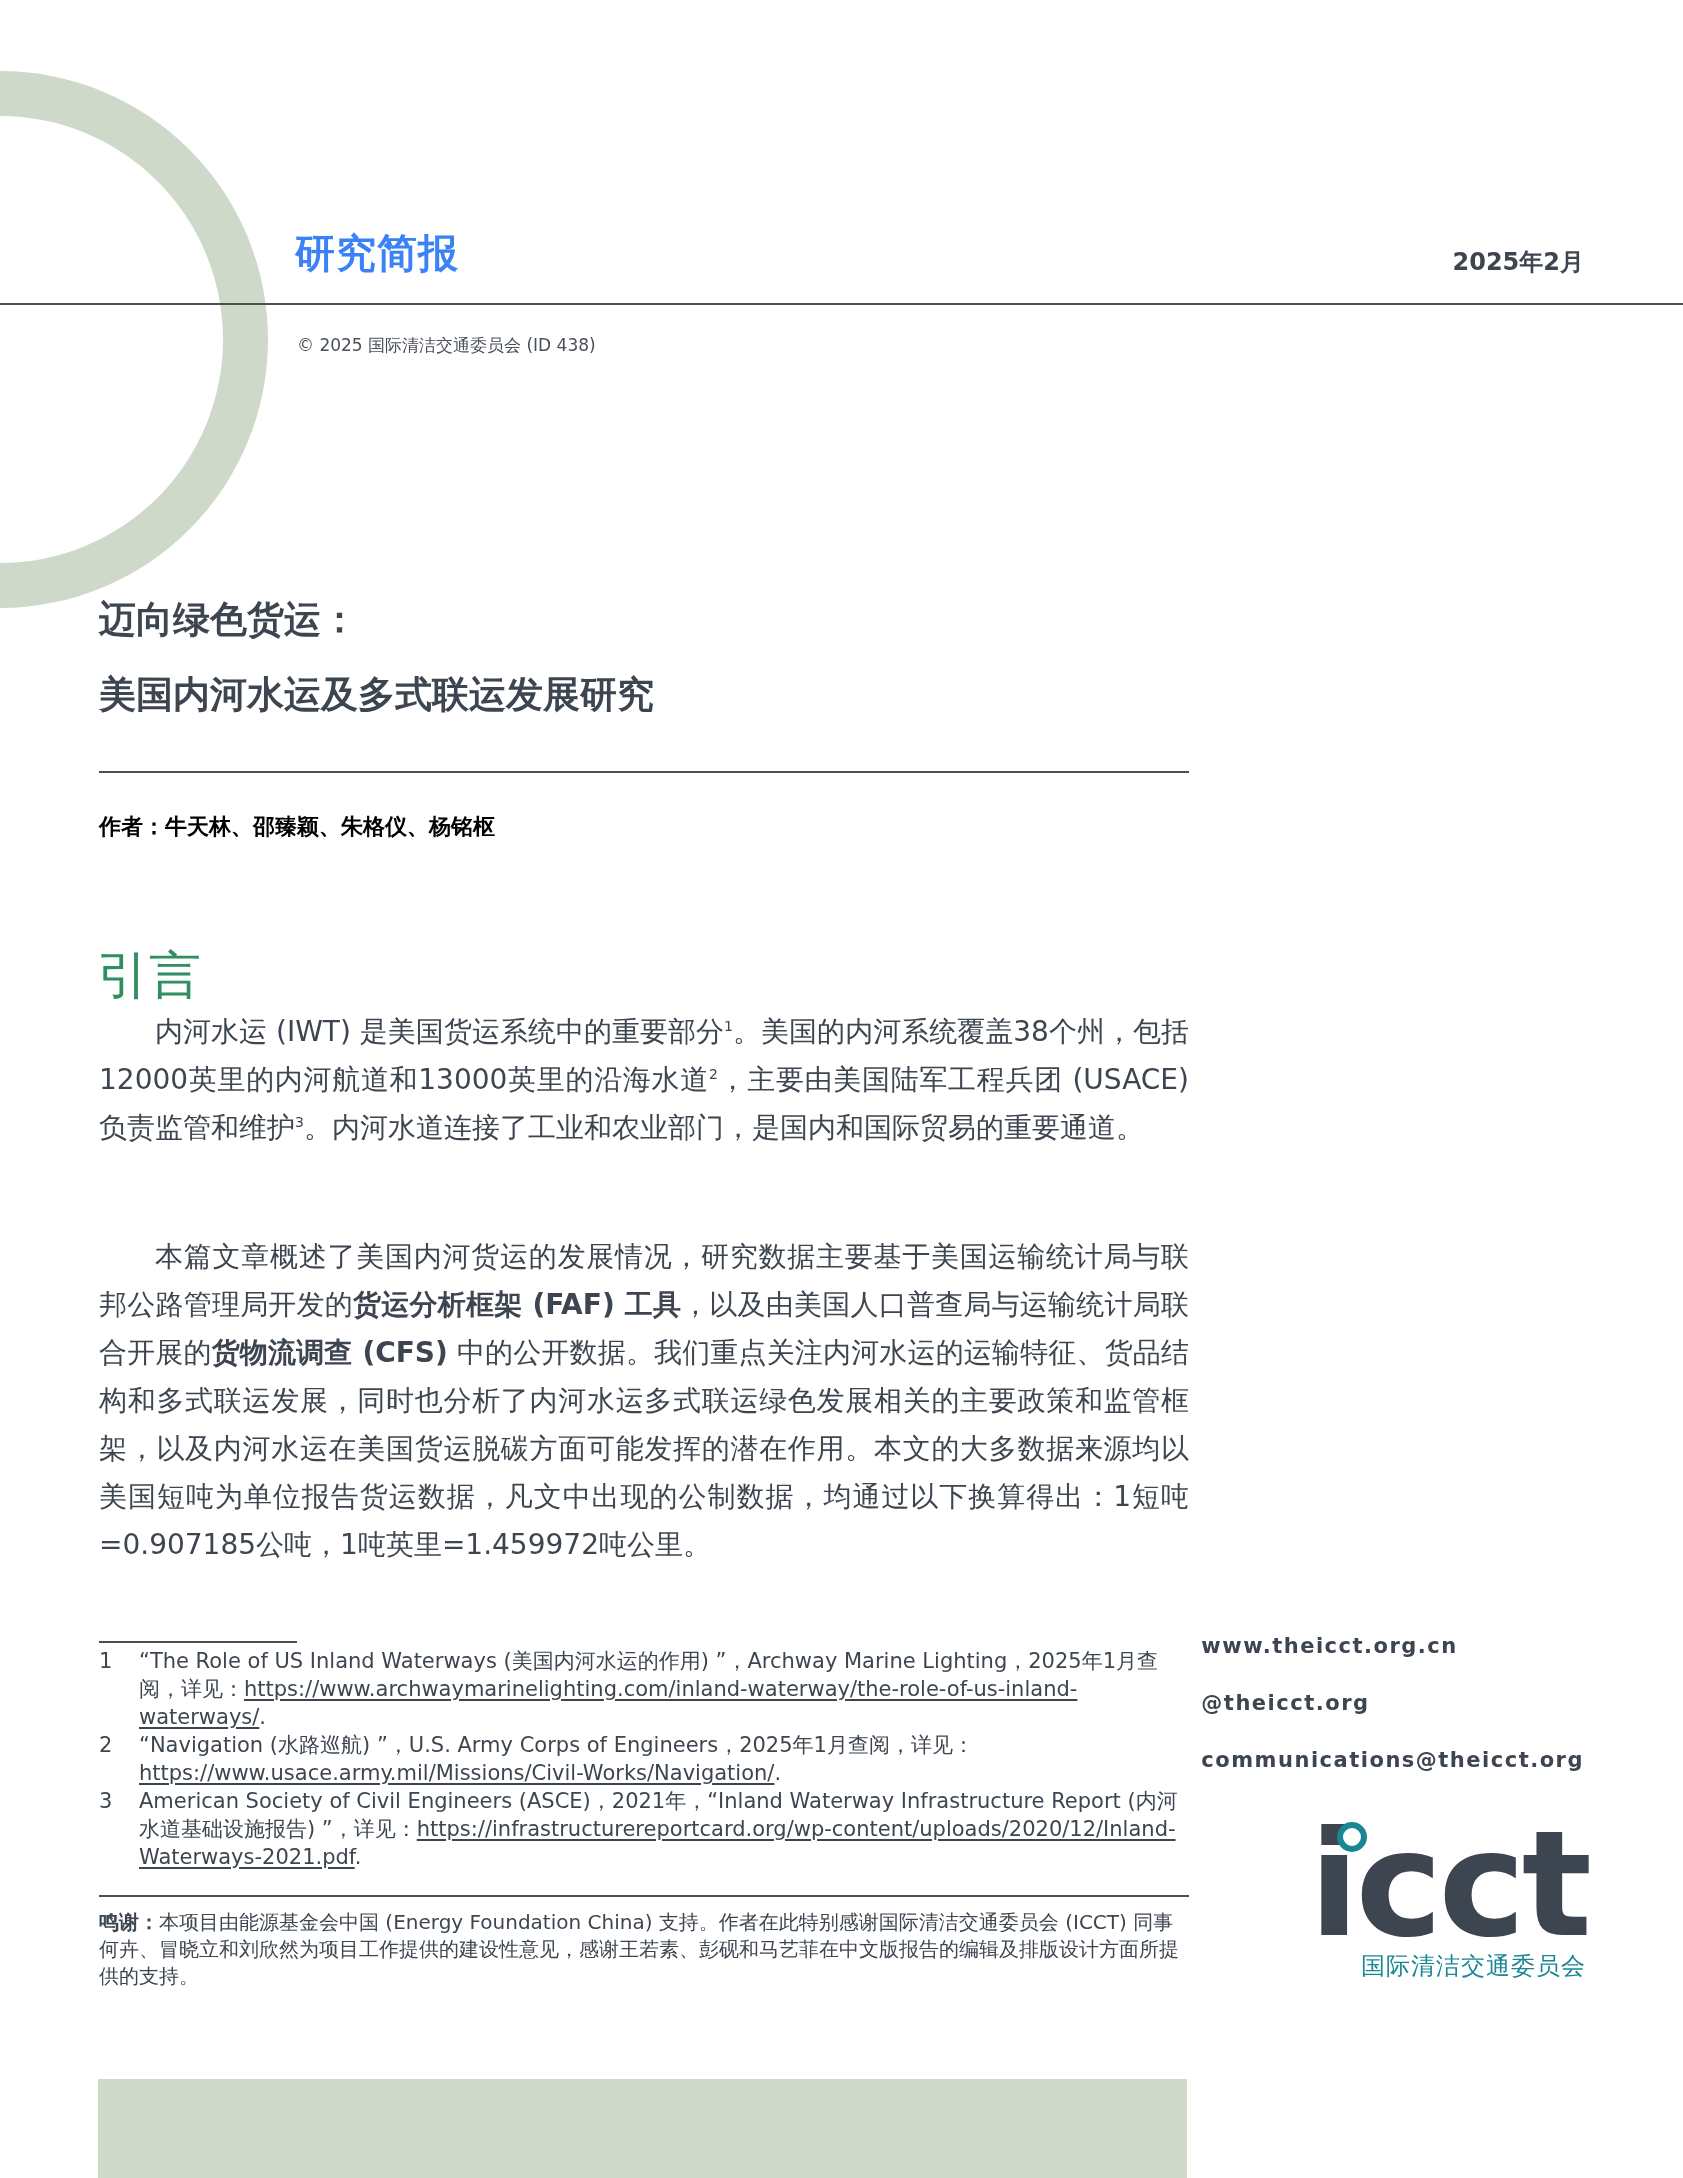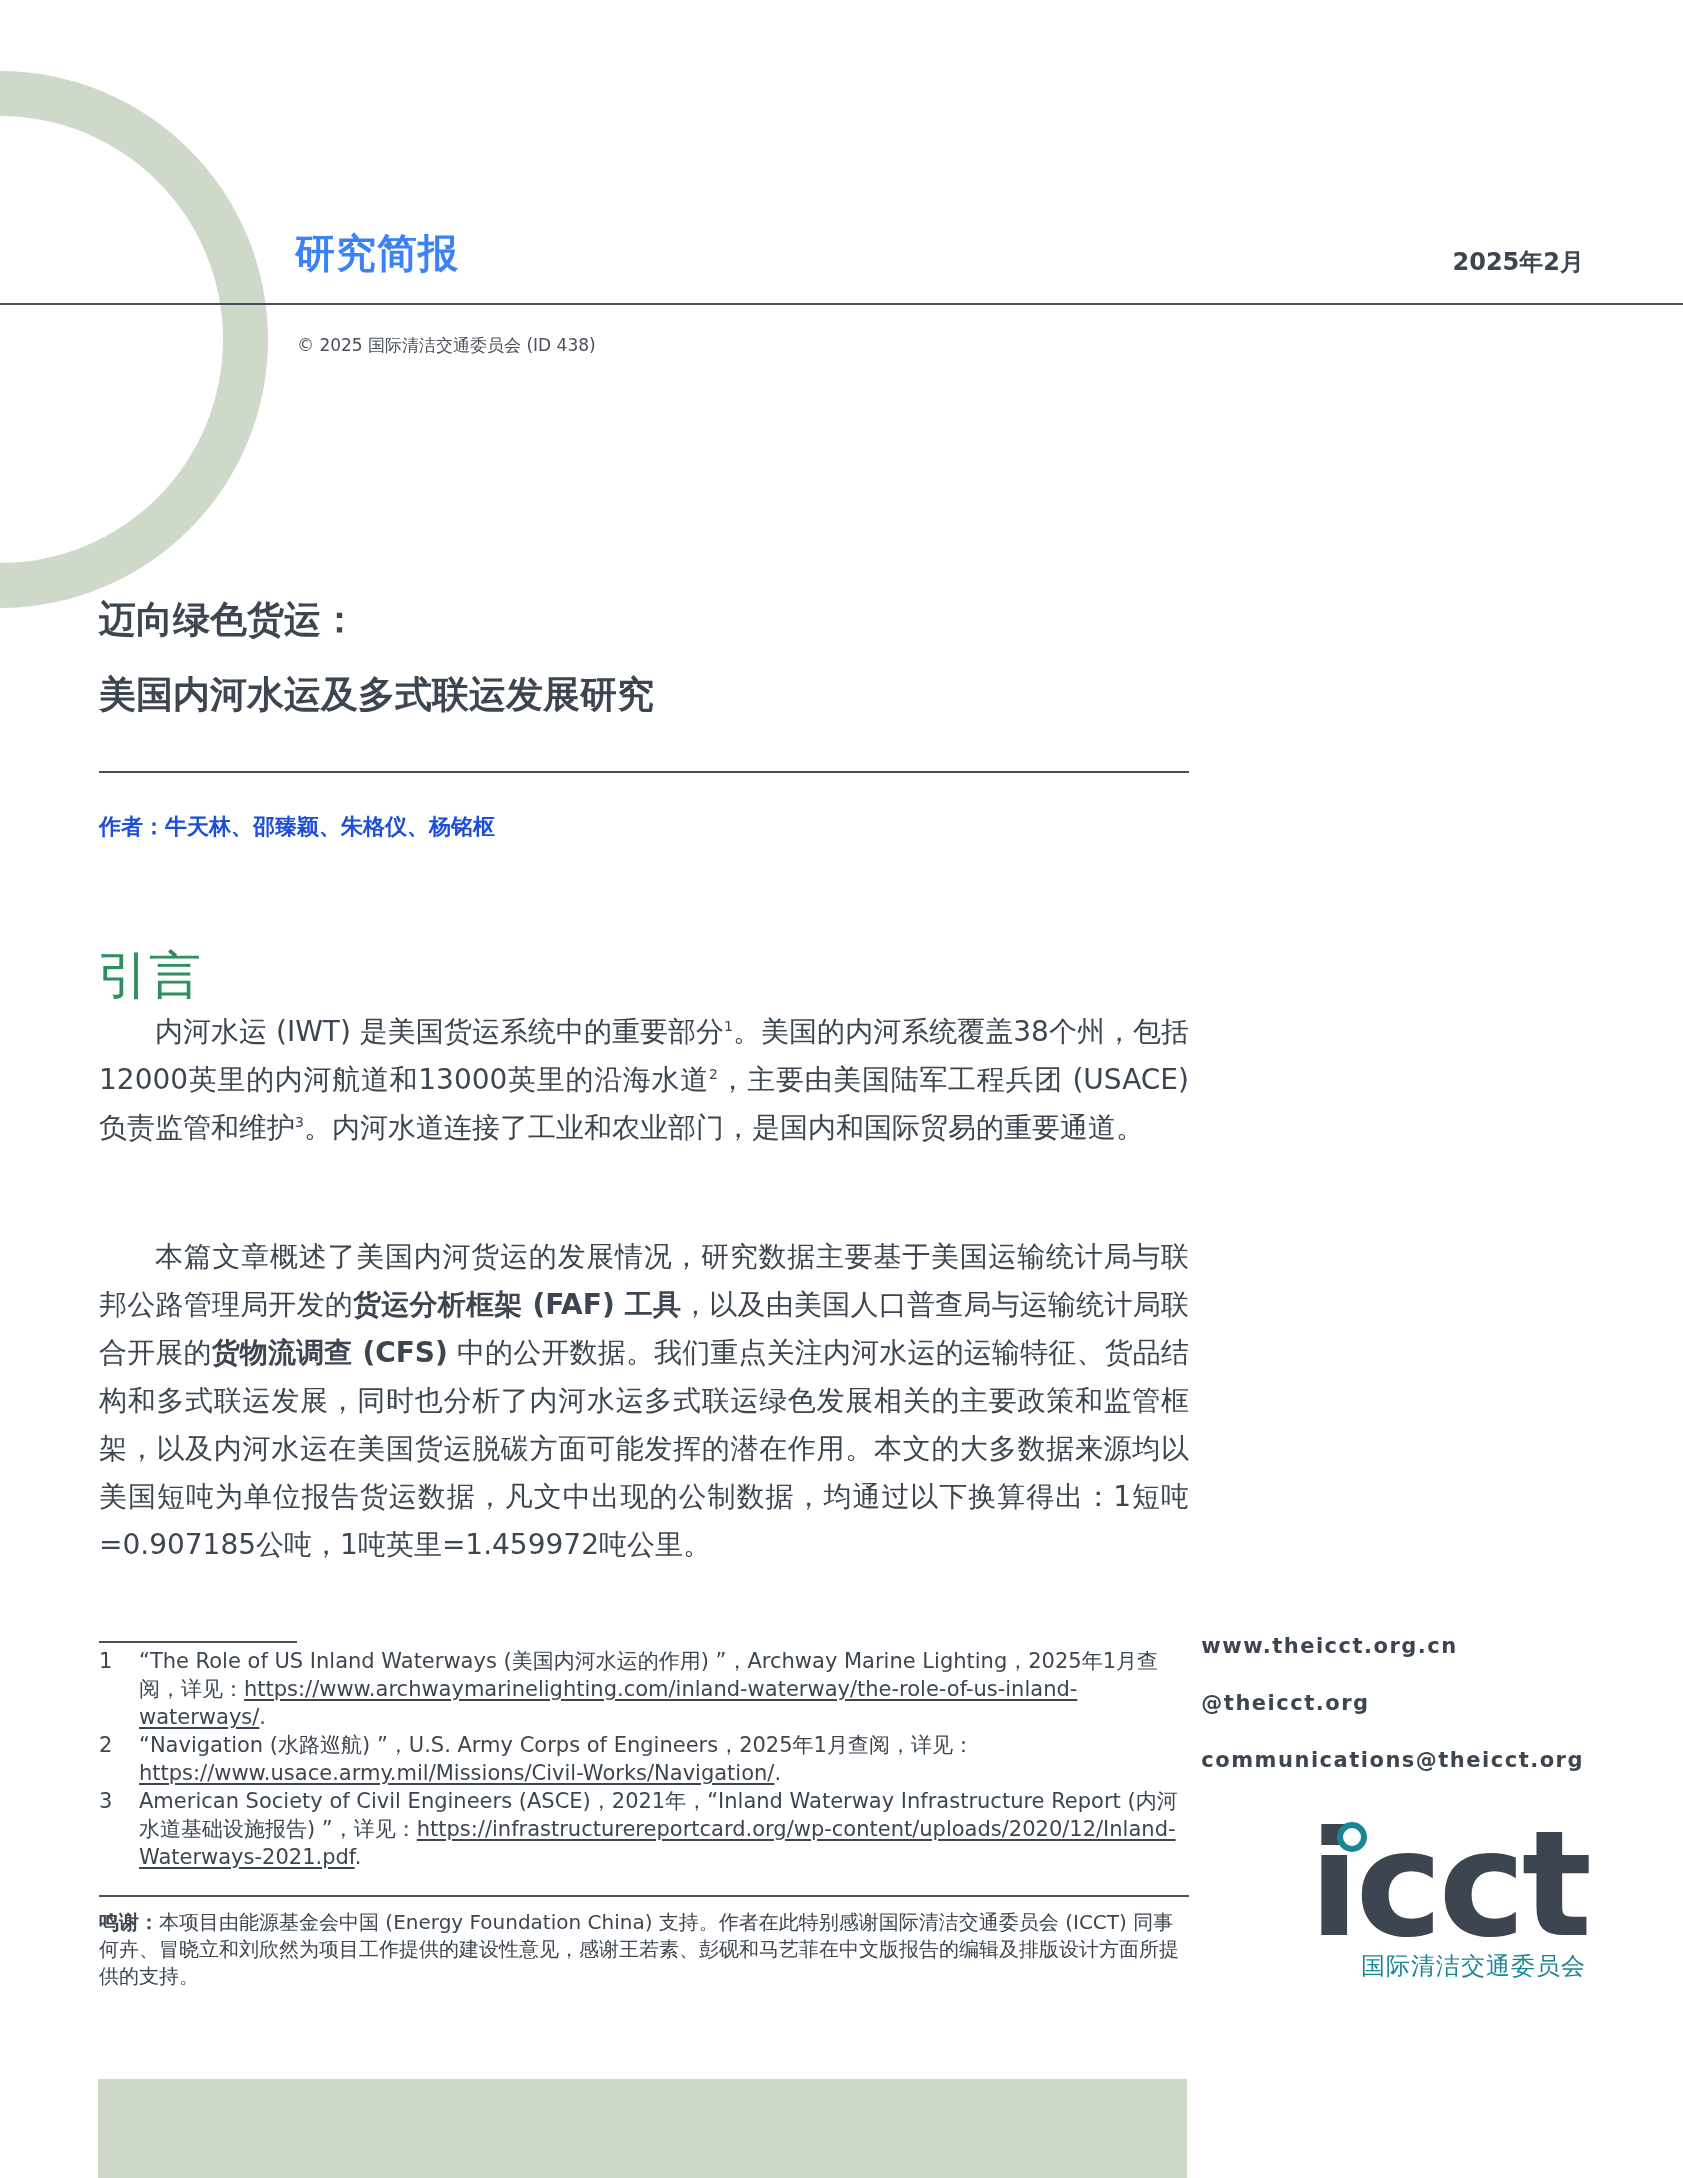--- a/index.html
+++ b/index.html
@@ -31,21 +31,21 @@
     }
     .title {
       position: absolute; left: 99px; top: 582px; width: 1089px;
       font-size: 37px; font-weight: bold; line-height: 75px; color: #3d4650;
     }
     .title-rule {
       position: absolute; left: 99px; top: 771px; width: 1090px; height: 1.5px; background: #4a5058;
     }
     .authors {
       position: absolute; left: 99px; top: 812px;
-      font-size: 22px; font-weight: bold; color: #1d4ed8;
+      font-size: 22px; font-weight: bold; color: #000000;
     }
     .section-h {
       position: absolute; left: 97px; top: 941px;
       font-size: 52px; color: #2f8f5f; font-weight: normal;
     }
     .body-text {
       position: absolute; left: 99px; width: 1090px;
       font-size: 28px; line-height: 48px; color: #3d4650;
       text-align: justify; text-indent: 2em;
     }

